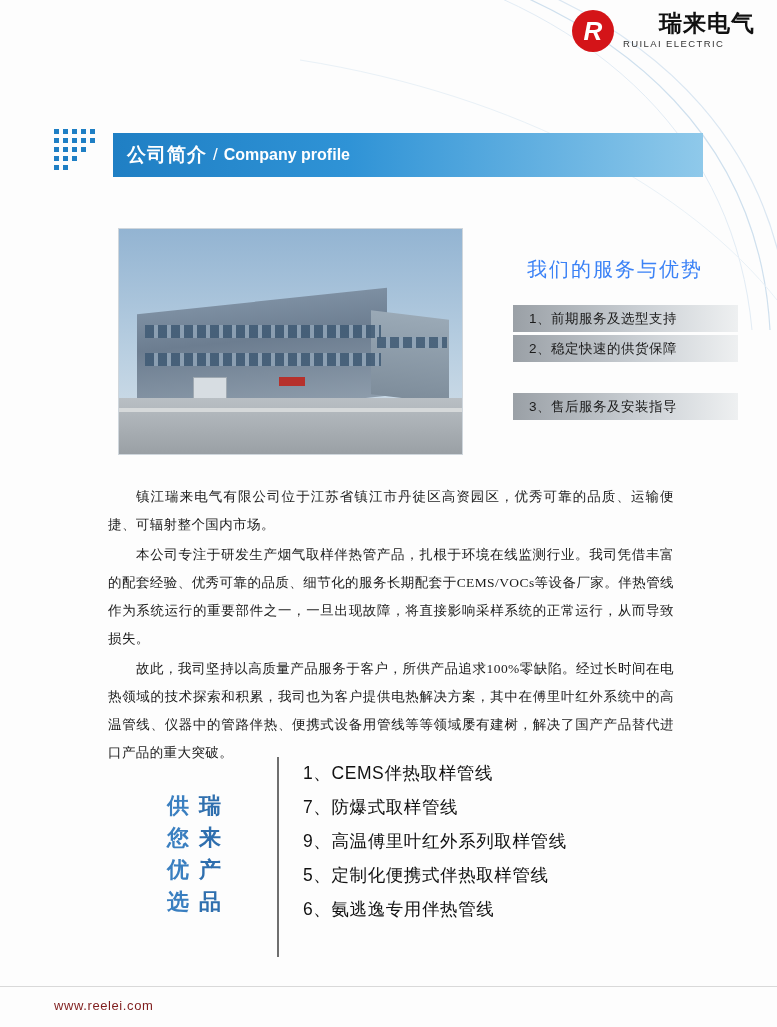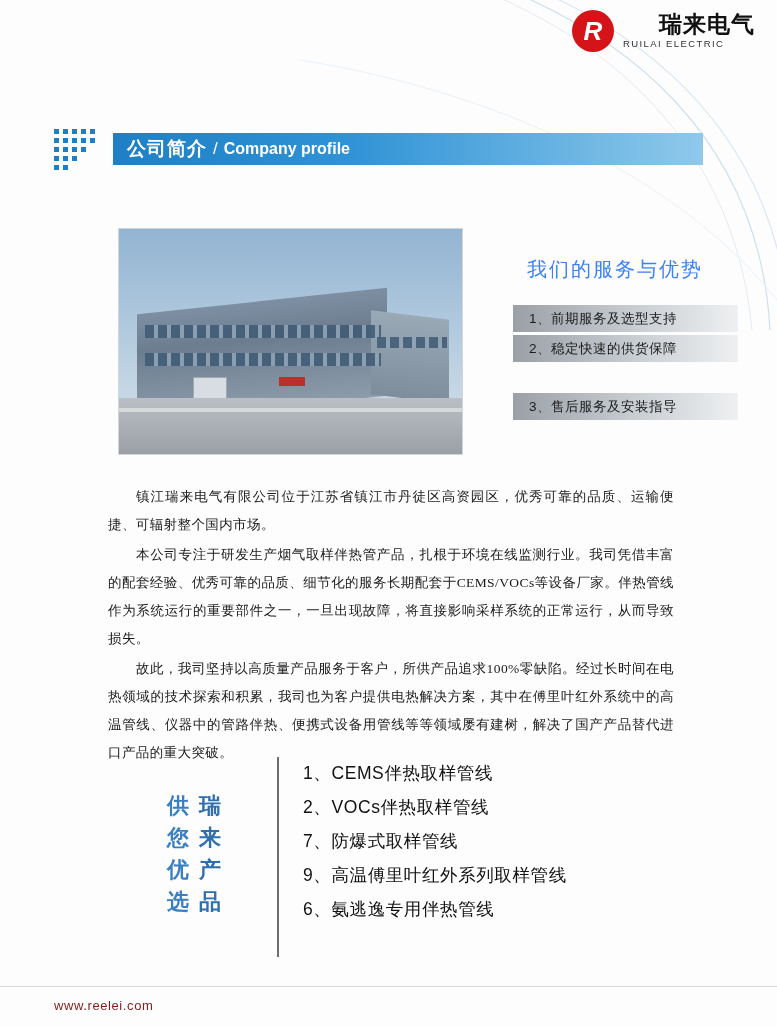--- a/index.html
+++ b/index.html
@@ -42,40 +42,40 @@
     justify-content: center;
     color: #fff;
     font-family: "Liberation Sans", sans-serif;
     font-weight: bold;
     font-size: 26px;
     font-style: italic;
     line-height: 1;
   }
   .logo-text { line-height: 1.05; }
   .logo-cn {
-    font-family: Liberation Serif, serif;
+    font-family: Liberation Mono, monospace;
     font-weight: bold;
     font-size: 23px;
     color: #111;
     letter-spacing: 1px;
     margin-left: 36px;
   }
   .logo-en {
     font-family: "Liberation Sans", sans-serif;
     font-size: 9.5px;
     color: #333;
     letter-spacing: 1.4px;
     margin-top: 2px;
   }
 
   
   .title-bar {
     position: absolute;
     top: 133px; left: 113px;
-    width: 590px; height: 32px;
+    width: 590px; height: 44px;
     background: linear-gradient(90deg, #1f7fc4 0%, #2f93d6 40%, #8fc9ea 100%);
     display: flex;
     align-items: center;
     padding-left: 14px;
   }
   .title-cn {
     font-family: "Liberation Sans", sans-serif;
     font-weight: bold;
     font-size: 19px;
     color: #ffffff;
@@ -344,22 +344,22 @@
       <span>来</span>
       <span>产</span>
       <span>品</span>
     </div>
   </div>
 
   <div class="vline"></div>
 
   <div class="prod-list">
     <div class="row">1、CEMS伴热取样管线</div>
-    <div class="row">2、VOCs伴热取样管线</div>
     <div class="row">7、防爆式取样管线</div>
     <div class="row">9、高温傅里叶红外系列取样管线</div>
+    <div class="row">5、定制化便携式伴热取样管线</div>
     <div class="row">6、氨逃逸专用伴热管线</div>
   </div>
 
   <div class="footer-rule"></div>
   <div class="footer-url">www.reelei.com</div>
 
 </div>
 
 </body></html>

